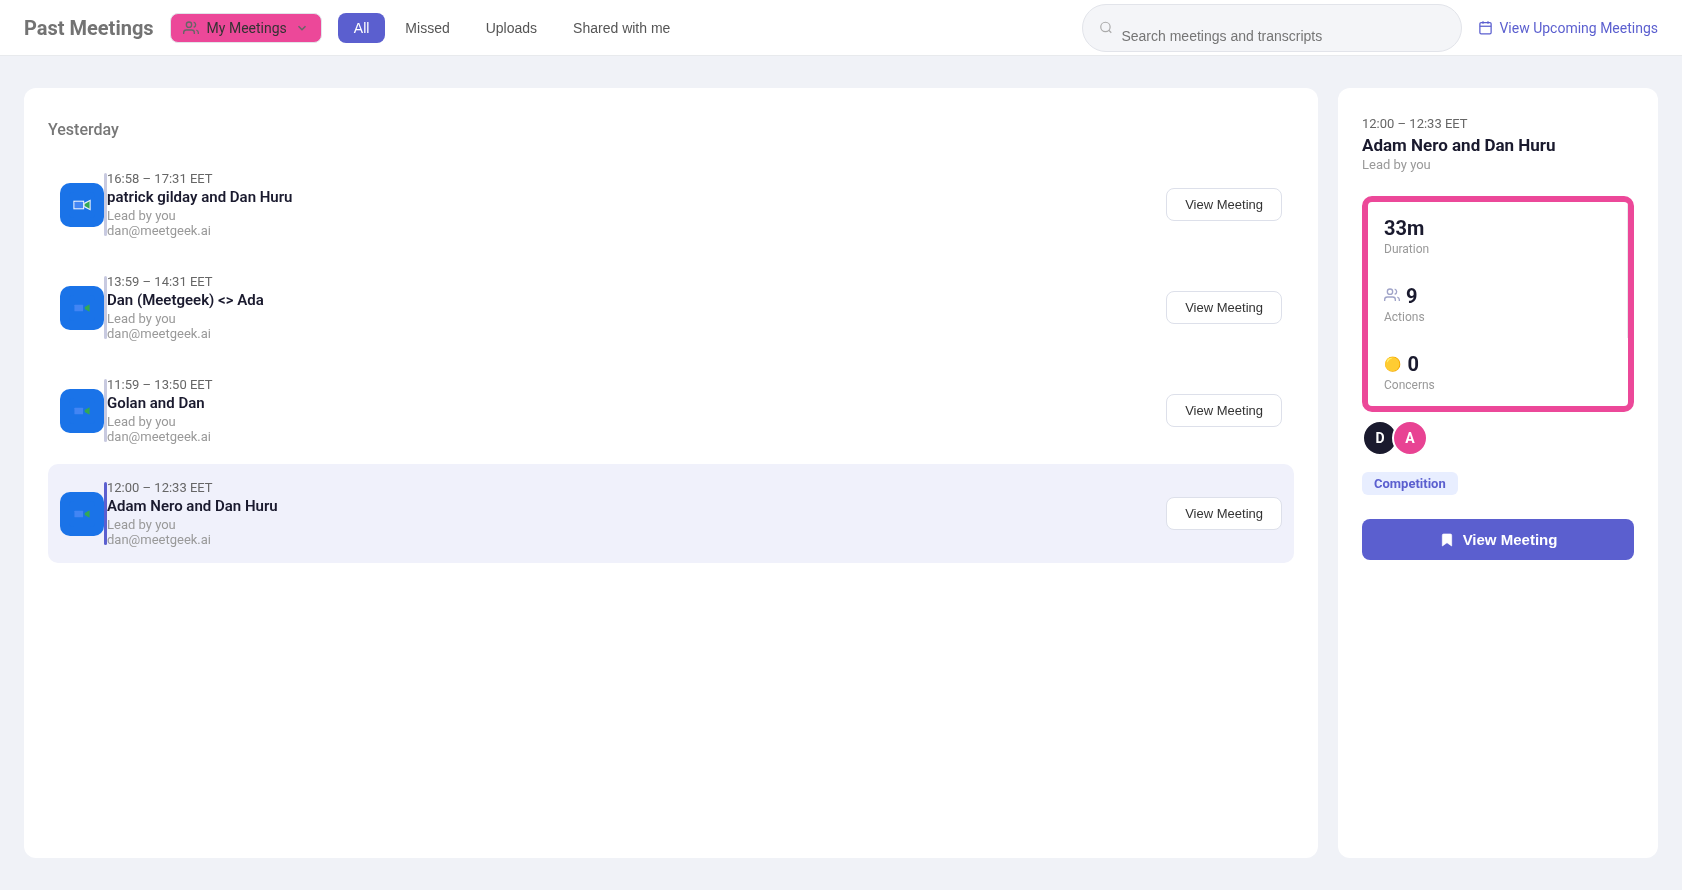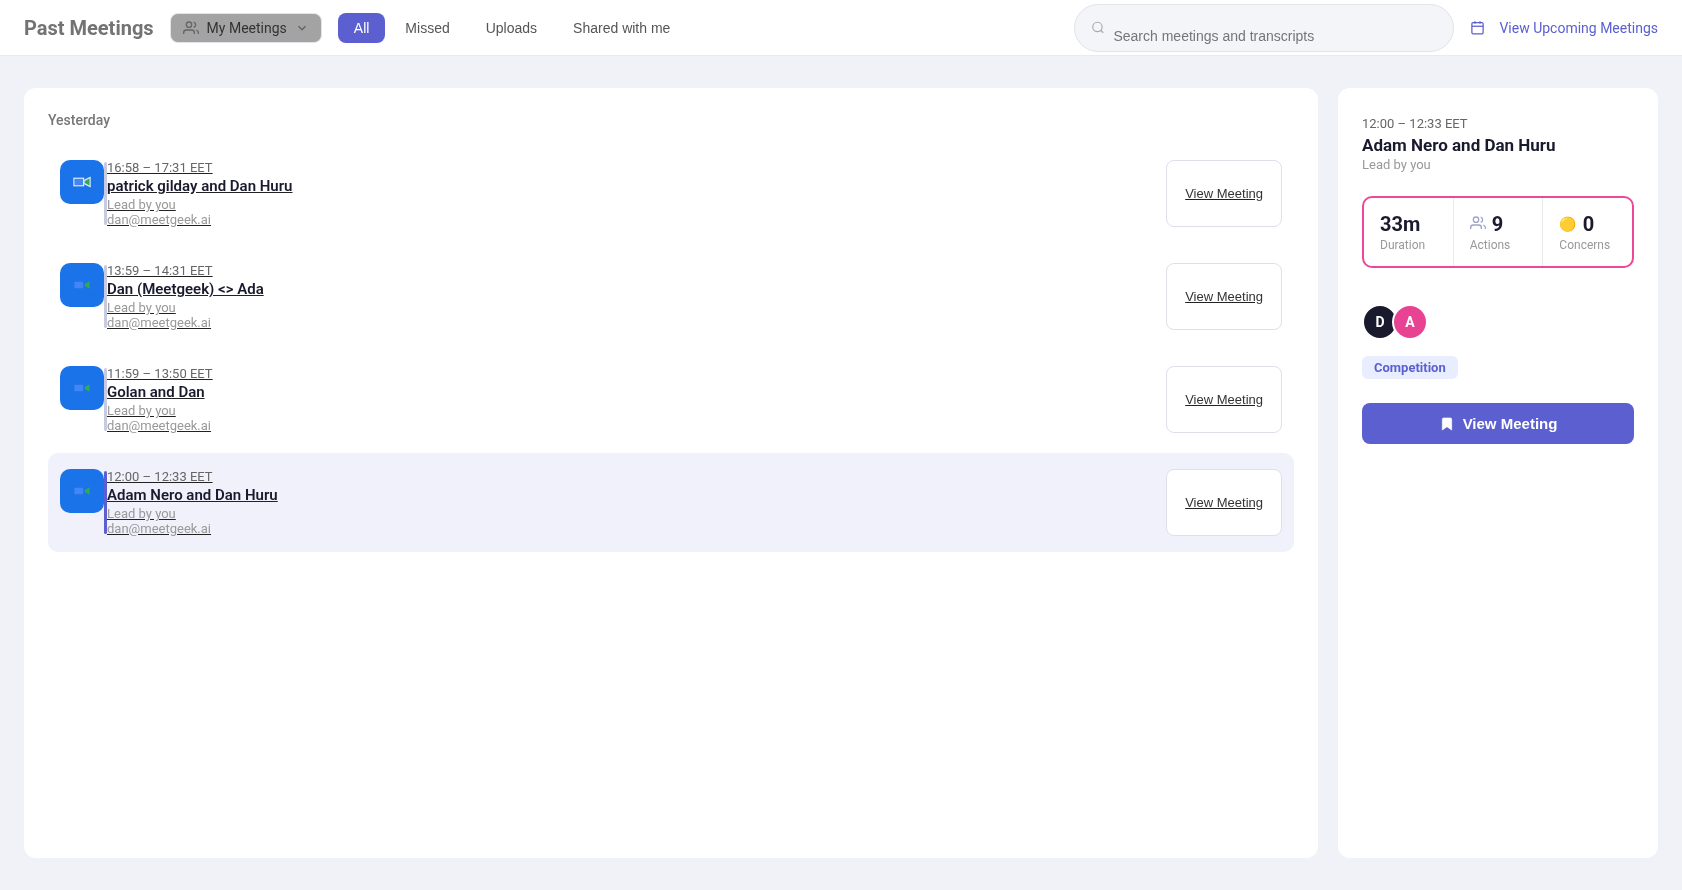--- a/index.html
+++ b/index.html
@@ -23,21 +23,21 @@
     .header-title {
       font-size: 20px;
       font-weight: 700;
       color: #737373;
       white-space: nowrap;
     }
     .my-meetings-dropdown {
       display: flex;
       align-items: center;
       gap: 8px;
-      background: #a3a3a3;
+      background: #ec4899;
       border: 1px solid #e2e4ea;
       border-radius: 8px;
       padding: 6px 12px;
       cursor: pointer;
       font-size: 14px;
       color: #333;
     }
     .my-meetings-dropdown svg { color: #888; }
     .tabs {
       display: flex;
@@ -76,21 +76,21 @@
       background: transparent;
       outline: none;
       font-size: 14px;
       color: #555;
       width: 100%;
       margin-top: 16px;
     }
     .view-upcoming {
       display: flex;
       align-items: center;
-      gap: 14px;
+      gap: 6px;
       color: #5b5fcf;
       font-size: 14px;
       cursor: pointer;
       white-space: nowrap;
       text-decoration: none;
     }
 
     
     .main {
       display: flex;
@@ -102,34 +102,35 @@
     
     .meetings-panel {
       background: #fff;
       border-radius: 12px;
       padding: 24px;
       flex: 1;
       min-width: 0;
       margin-right: 20px;
     }
     .section-label {
-      font-size: 14px;
+      font-size: 16px;
       color: #777;
       font-weight: 500;
       margin-bottom: 16px;
+      margin-top: 8px;
     }
     .meeting-item {
       display: flex;
+      align-items: center;
       gap: 0;
       padding: 16px 12px;
       border-radius: 10px;
       margin-bottom: 4px;
       cursor: pointer;
       transition: background 0.15s;
-      text-decoration: underline;
     }
     .meeting-item.selected { background: #f0f1fb; }
     .left-bar {
       width: 3px;
       background: #c8cae0;
       border-radius: 2px;
       align-self: stretch;
       flex-shrink: 0;
       margin: 2px 0;
     }
@@ -181,24 +182,25 @@
       margin-bottom: 2px;
     }
     .detail-sub {
       font-size: 13px;
       color: #999;
       margin-bottom: 24px;
     }
     .detail-stats {
       display: flex;
       gap: 0;
-      border: 2px solid #ec4899;
+      border: 6px solid #ec4899;
       border-radius: 10px;
       overflow: hidden;
-      margin-bottom: 36px;
+      margin-bottom: 8px;
+      flex-direction: column;
     }
     .stat-block {
       flex: 1;
       padding: 14px 16px;
       border-right: 1px solid #e8eaed;
     }
     .stat-block:last-child { border-right: none; }
     .stat-value {
       font-size: 20px;
       font-weight: 700;

